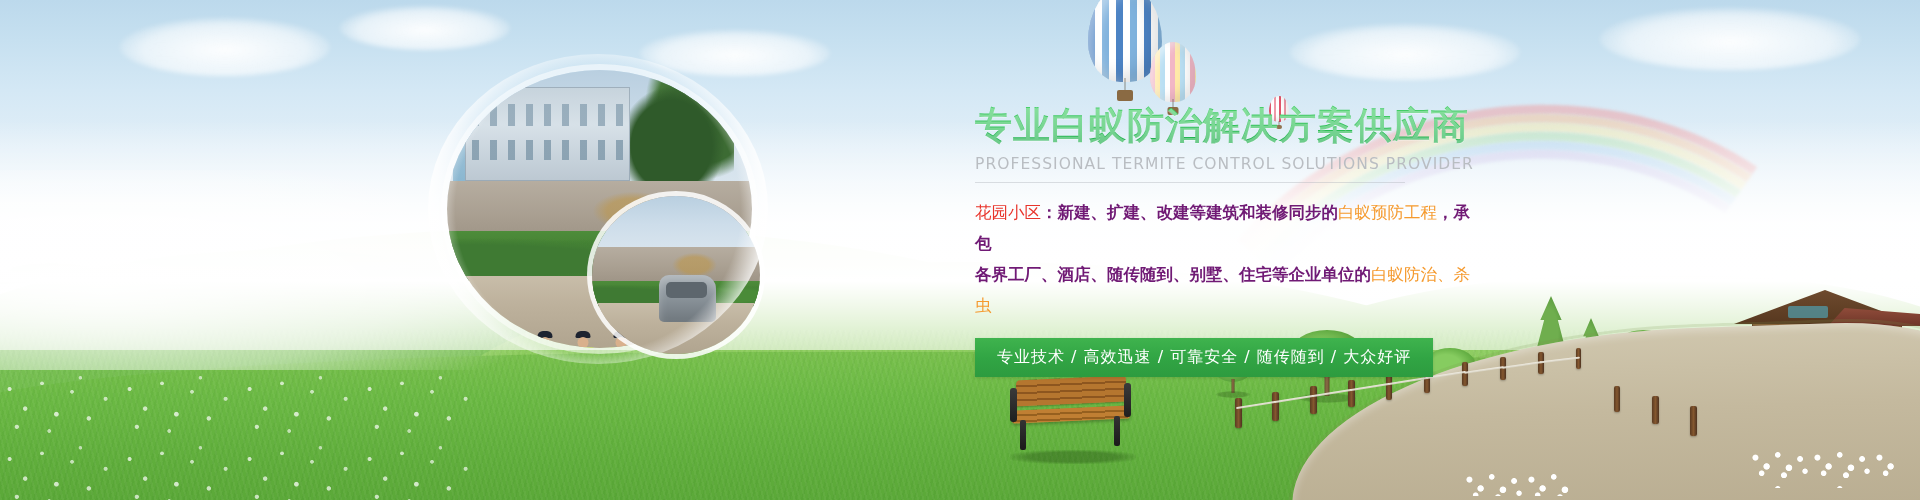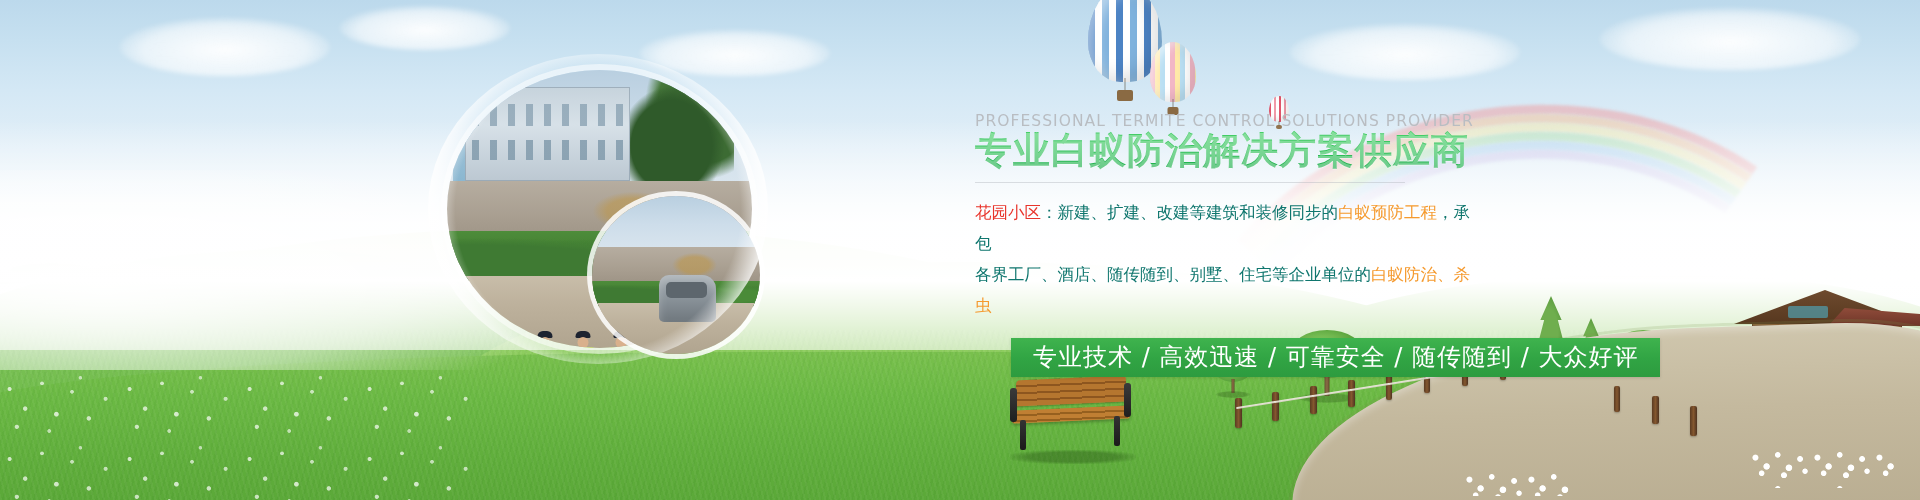--- a/index.html
+++ b/index.html
@@ -357,30 +357,29 @@
   #subhead {
     margin-top:7px;
     font-size:15.5px; letter-spacing:1.05px; color:#b9bdc2; font-weight:400;
     white-space:nowrap;
   }
   .sub-rule { margin-top:9px; width:430px; height:1px; background:rgba(180,185,190,.45); }
 
   #body-copy { margin-top:14px; font-size:16.5px; line-height:31px; color:#4a4a4a; width:500px; }
   .t-red { color:#e8342b; }
   .t-orange { color:#f59a2e; }
-  .t-dark { color:#0f766e; }
+  .t-dark { color:#701a75;font-weight:bold; }
 
   #tagline-bar {
     margin-top:17px; display:inline-block;
     background:linear-gradient(to bottom,#3fb34e 0%,#31a544 52%,#2d9b3f 100%);
-    color:#ffffff; font-size:24px; letter-spacing:1px;
+    color:#ffffff; font-size:16px; letter-spacing:1px;
     padding:9px 22px 10px 22px; line-height:20px;
     white-space:nowrap;
     box-shadow:0 1px 3px rgba(0,0,0,.12);
-    margin-left:36px;
   }
 </style>
 </head>
 <body>
 
 <div id="banner">
 
   <div class="sky"></div>
   <div class="cloud" style="left:120px; top:18px; width:210px; height:58px;"></div>
   <div class="cloud" style="left:340px; top:6px; width:170px; height:44px;"></div>
@@ -605,23 +604,23 @@
       
       
       
     </div>
   </div>
 
   <div class="photo-ring-glow"></div>
 
   <div id="text-panel">
 
+    <div id="headline">专业白蚁防治解决方案供应商</div>
+
     <div id="subhead">PROFESSIONAL TERMITE CONTROL SOLUTIONS PROVIDER</div>
-
-    <div id="headline">专业白蚁防治解决方案供应商</div>
 
     <div class="sub-rule"></div>
 
     <div id="body-copy">
       <div>
         <span class="t-red">花园小区</span><span class="t-dark">：新建、扩建、改建等建筑和装修同步的</span><span class="t-orange">白蚁预防工程</span><span class="t-dark">，承包</span>
       </div>
       <div>
         <span class="t-dark">各界工厂、酒店、随传随到、别墅、住宅等企业单位的</span><span class="t-orange">白蚁防治、杀虫</span>
       </div>

